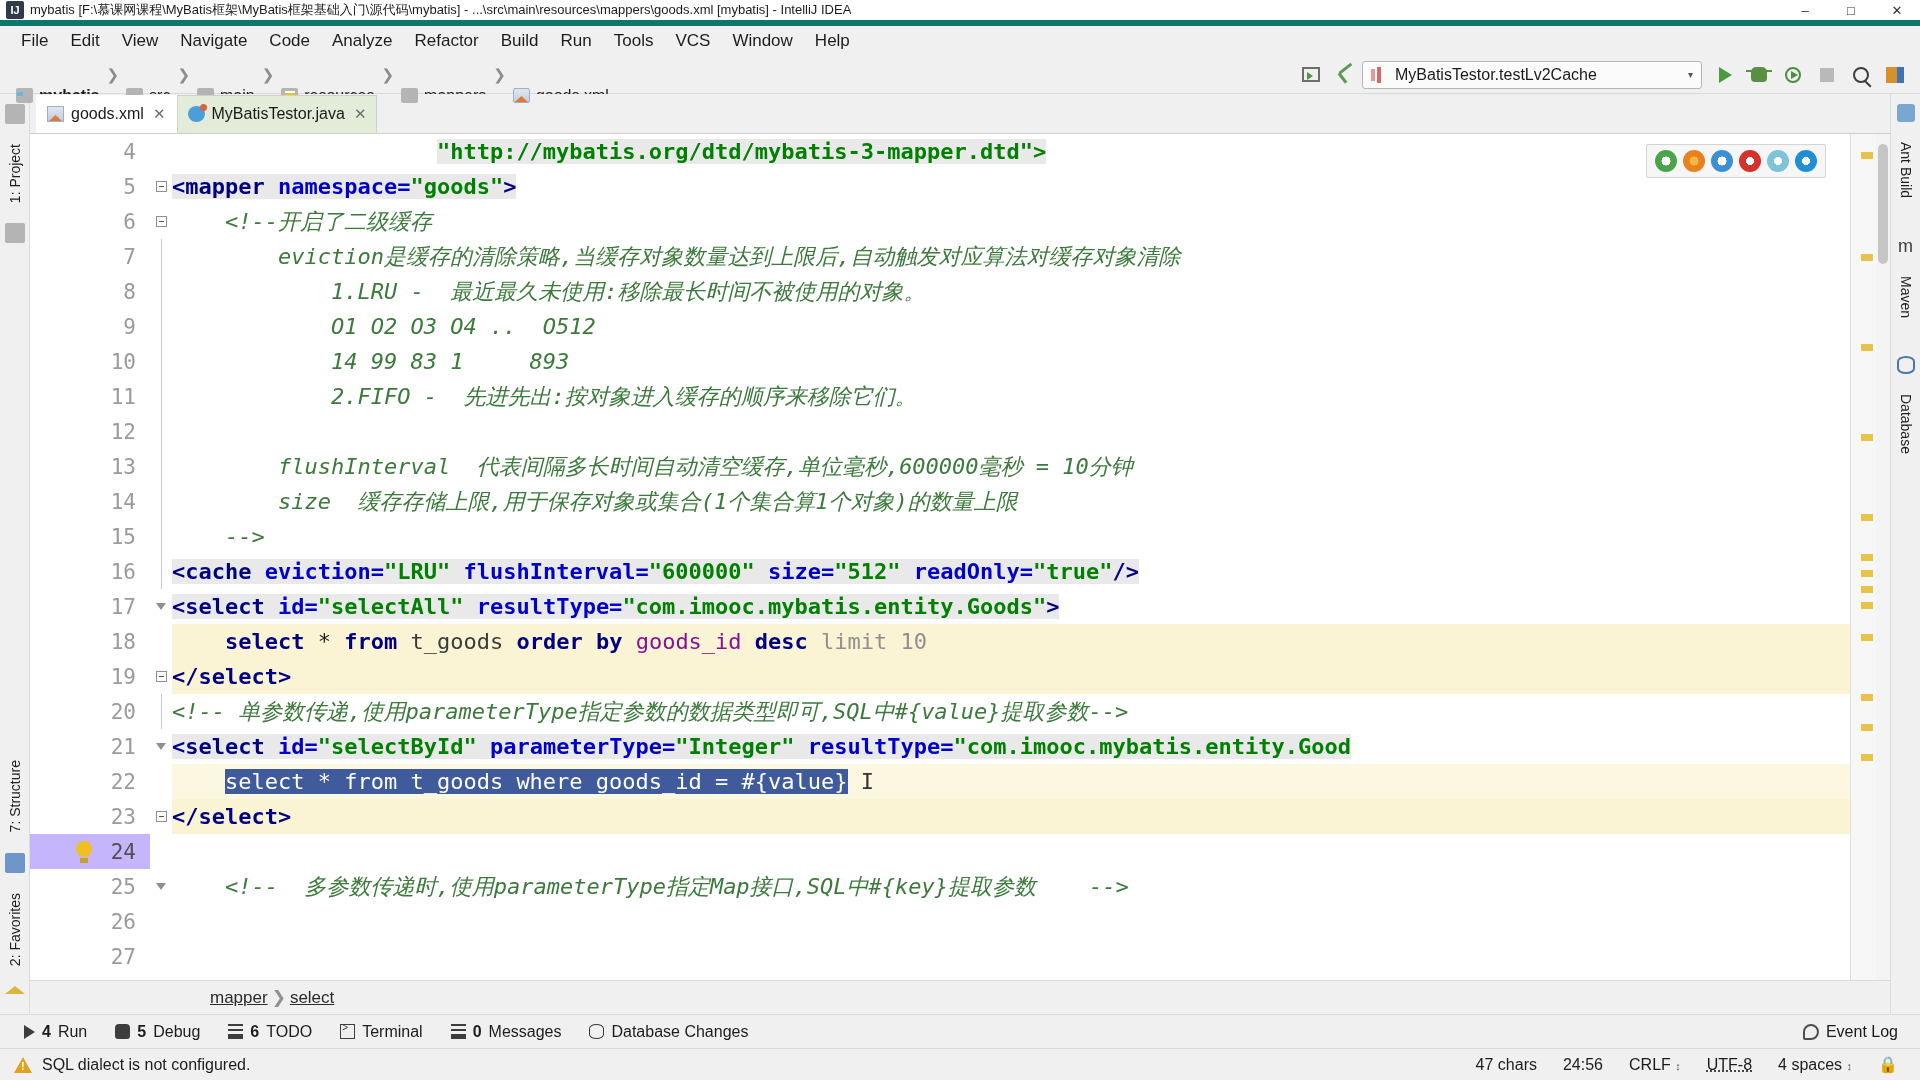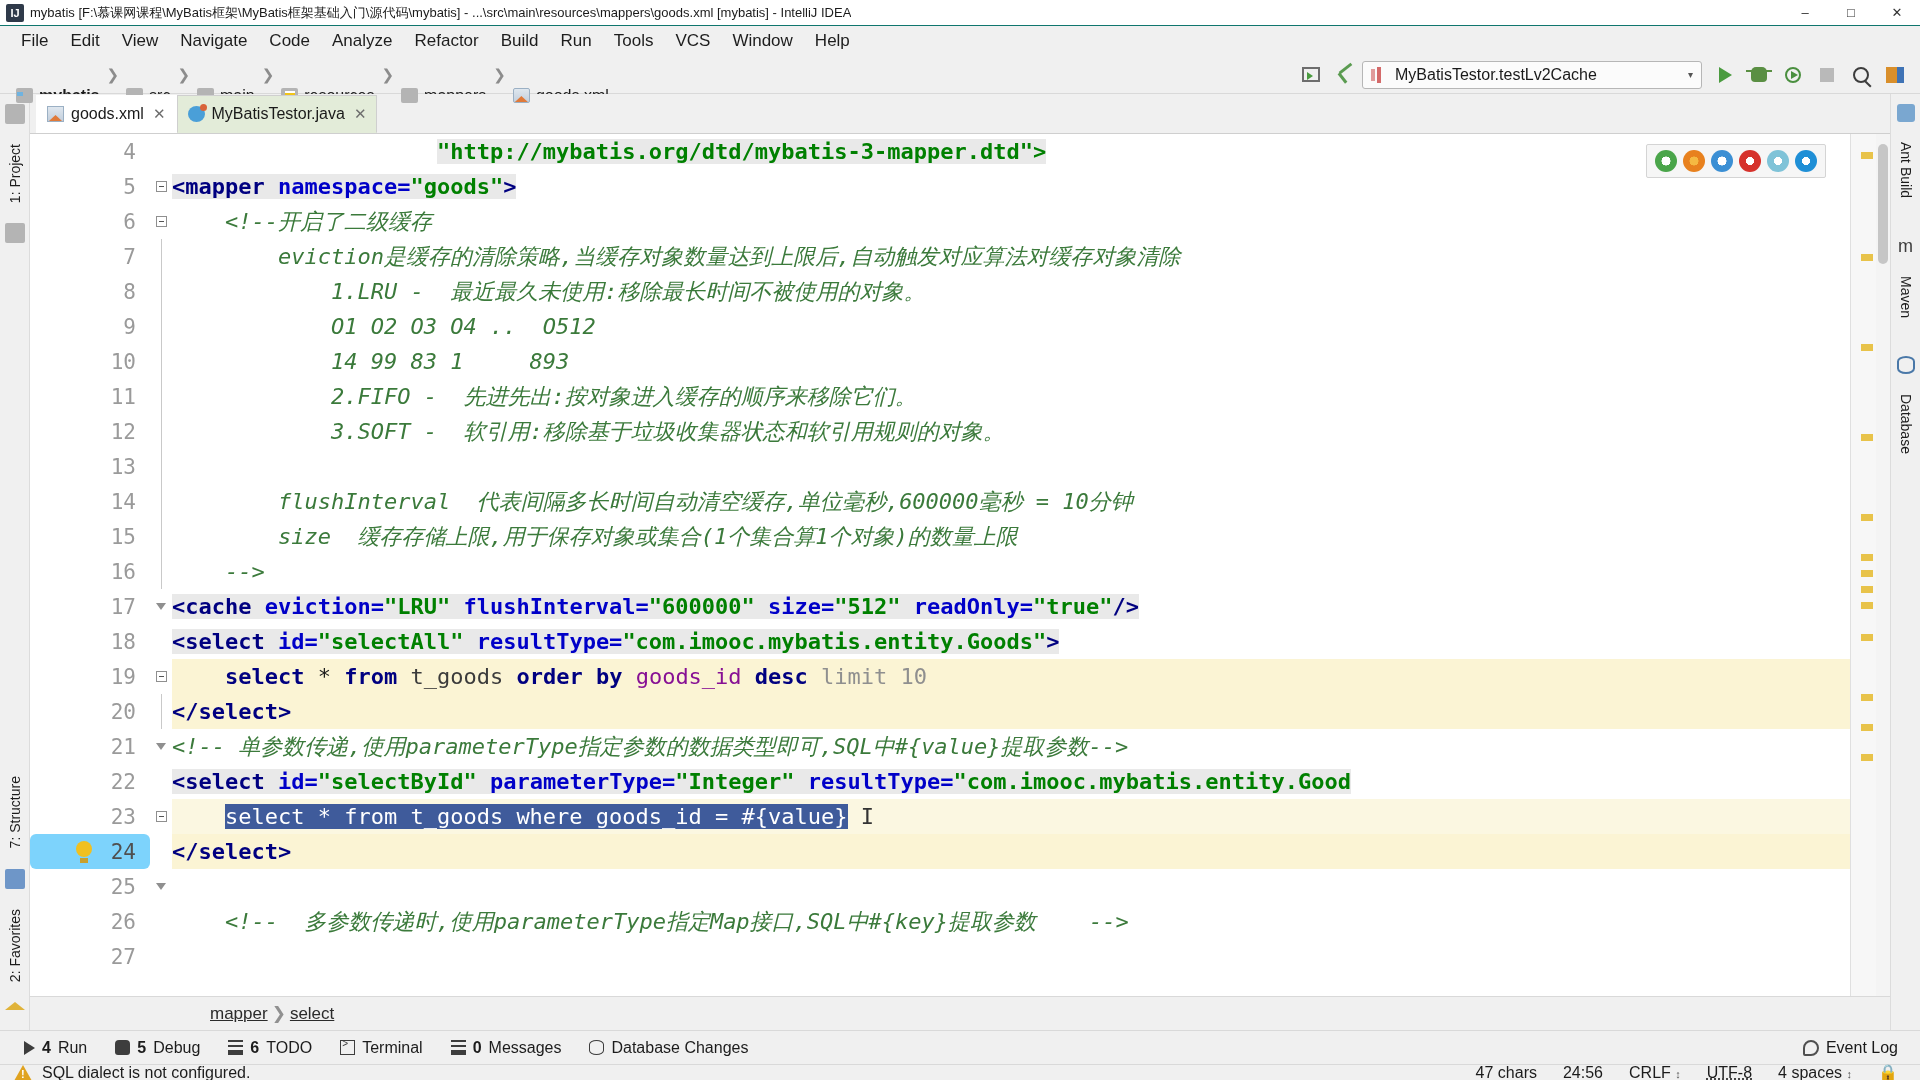--- a/index.html
+++ b/index.html
@@ -6,21 +6,21 @@
   html, body {
     width: 1920px; height: 1080px; overflow: hidden;
     font-family: "Liberation Sans", sans-serif;
     background: #f2f2f2; color: #1a1a1a;
   }
   .app { width: 1920px; height: 1080px; display: flex; flex-direction: column; background:#f0f0f0; }
 
   
   .titlebar {
     height: 26px; background: #ffffff; display: flex; align-items: center;
-    border-bottom: 1px solid #0f766e; flex: none;
+    border-bottom: 6px solid #0f766e; flex: none;
   }
   .titlebar .app-icon {
     width: 18px; height: 18px; margin: 0 6px 0 6px; background: #2f3a4a;
     color: #fff; font-size: 11px; line-height: 18px; text-align: center;
     border-radius: 2px; font-weight: bold; flex: none;
   }
   .titlebar .ttext { font-size: 13px; color: #1b1b1b; white-space: nowrap; overflow: hidden; }
   .titlebar .spacer { flex: 1; }
   .winbtn { width: 46px; height: 26px; display:flex; align-items:center; justify-content:center; font-size: 13px; color:#333; }
 
@@ -99,21 +99,21 @@
   .tico.java { background:#4a9fd8; border-radius:50%; }
   .tico.java:after{content:"";position:absolute;right:-2px;top:-2px;width:7px;height:7px;background:#d9643a;border-radius:50%;}
   .etab .x { font-size:15px; color:#6d6d6d; margin-left:2px; }
 
   
   .editor { flex:1; display:flex; position:relative; min-height:0; overflow:hidden;
             font-family:"DejaVu Sans Mono","Liberation Mono",monospace; }
   .gutter { width:120px; flex:none; background:#fff; position:relative; }
   .gutter .gl { height:35px; display:flex; align-items:center; justify-content:flex-end;
                 padding-right:14px; font-size:21px; color:#9a9a9a; font-family:"DejaVu Sans Mono",monospace; }
-  .gutter .gl.cur { color:#4f4f4f; background:#7dd3fc;border-radius:6px; }
+  .gutter .gl.cur { color:#4f4f4f; background:#c4b5fd; }
   .foldcol { width:22px; flex:none; background:#fff; position:relative; }
   .foldcol .fl { height:35px; display:flex; align-items:center; justify-content:center; }
   .fold-minus { width:11px;height:11px;border:1px solid #8f8f8f;background:#fff;position:relative; }
   .fold-minus:after{content:"";position:absolute;left:2px;top:4px;width:5px;height:1px;background:#555;}
   .fold-line { width:1px; height:35px; background:#c9c9c9; }
   .fold-arrow { width:0;height:0;border-left:5px solid transparent;border-right:5px solid transparent;border-top:7px solid #8f8f8f; }
 
   .codearea { flex:1; position:relative; overflow:hidden; background:#fff; }
   .cl { height:35px; line-height:35px; font-size:22px; white-space:pre; font-family:"DejaVu Sans Mono","Liberation Mono",monospace; position:relative; }
   .cl.hl { background:#fbf4d4; }
@@ -164,21 +164,21 @@
   .twico.todo { background:linear-gradient(#3d3d3d 0 2px,transparent 2px 5px,#3d3d3d 5px 7px,transparent 7px 10px,#3d3d3d 10px 12px); }
   .twico.term { border:1.5px solid #3d3d3d; }
   .twico.term:after{content:">";position:absolute;left:1px;top:-3px;font-size:10px;color:#3d3d3d;}
   .twico.msg { background:linear-gradient(#3d3d3d 0 2px,transparent 2px 5px,#3d3d3d 5px 7px,transparent 7px 10px,#3d3d3d 10px 12px); }
   .twico.dbc { border:1.5px solid #3d3d3d; border-radius:50%/30%; }
   .twbar .spacer { flex:1; }
   .eventlog { display:flex; align-items:center; gap:7px; font-size:16px; padding-right:10px; }
   .eventlog .eico { width:16px;height:16px;border:2px solid #4f4f4f;border-radius:50% 50% 50% 2px; }
 
   
-  .statusbar { height:16px; background:#f0f0f0; border-top:1px solid #d9d9d9; display:flex; align-items:center;
+  .statusbar { height:32px; background:#f0f0f0; border-top:1px solid #d9d9d9; display:flex; align-items:center;
                padding:0 14px; font-size:16px; color:#1c1c1c; flex:none; gap:10px; }
   .statusbar .warnico { width:18px;height:16px;position:relative; }
   .statusbar .warnico:before{content:"";position:absolute;left:0;top:0;width:0;height:0;
       border-left:9px solid transparent;border-right:9px solid transparent;border-bottom:16px solid #e0a320;}
   .statusbar .warnico:after{content:"!";position:absolute;left:7px;top:3px;font-size:11px;color:#fff;font-weight:bold;}
   .statusbar .spacer { flex:1; }
   .sbitem { padding:2px 8px; white-space:nowrap; }
   .caretico { display:inline-block; font-size:11px; color:#555; }
 </style>
 </head>
@@ -407,21 +407,20 @@
             <span class="bico" style="background:radial-gradient(circle at 50% 50%,#fff 25%,#1f8fd6 27%)"></span>
           </div>
         <div class="cl"><span class="tok-plain">                    </span><span class="tok-val highlight-block">"http://mybatis.org/dtd/mybatis-3-mapper.dtd"&gt;</span></div>
             <div class="cl"><span class="tok-tag highlight-block">&lt;mapper </span><span class="tok-attr highlight-block">namespace=</span><span class="tok-val highlight-block">"goods"</span><span class="tok-tag highlight-block">&gt;</span></div>
             <div class="cl"><span class="tok-cmt">    &lt;!--开启了二级缓存</span></div>
             <div class="cl"><span class="tok-cmt">        eviction是缓存的清除策略,当缓存对象数量达到上限后,自动触发对应算法对缓存对象清除</span></div>
             <div class="cl"><span class="tok-cmt">            1.LRU -  最近最久未使用:移除最长时间不被使用的对象。</span></div>
             <div class="cl"><span class="tok-cmt">            O1 O2 O3 O4 ..  O512</span></div>
             <div class="cl"><span class="tok-cmt">            14 99 83 1     893</span></div>
             <div class="cl"><span class="tok-cmt">            2.FIFO -  先进先出:按对象进入缓存的顺序来移除它们。</span></div>
-            <div class="cl"><span class="tok-cmt">            3.SOFT -  软引用:移除基于垃圾收集器状态和软引用规则的对象。</span></div>
             <div class="cl"><span class="tok-cmt"></span></div>
             <div class="cl"><span class="tok-cmt">        flushInterval  代表间隔多长时间自动清空缓存,单位毫秒,600000毫秒 = 10分钟</span></div>
             <div class="cl"><span class="tok-cmt">        size  缓存存储上限,用于保存对象或集合(1个集合算1个对象)的数量上限</span></div>
             <div class="cl"><span class="tok-cmt">    --&gt;</span></div>
             <div class="cl"><span class="tok-tag highlight-block">&lt;cache </span><span class="tok-attr highlight-block">eviction=</span><span class="tok-val highlight-block">"LRU"</span><span class="tok-plain highlight-block"> </span><span class="tok-attr highlight-block">flushInterval=</span><span class="tok-val highlight-block">"600000"</span><span class="tok-plain highlight-block"> </span><span class="tok-attr highlight-block">size=</span><span class="tok-val highlight-block">"512"</span><span class="tok-plain highlight-block"> </span><span class="tok-attr highlight-block">readOnly=</span><span class="tok-val highlight-block">"true"</span><span class="tok-tag highlight-block">/&gt;</span></div>
             <div class="cl"><span class="tok-tag highlight-block">&lt;select </span><span class="tok-attr highlight-block">id=</span><span class="tok-val highlight-block">"selectAll"</span><span class="tok-plain highlight-block"> </span><span class="tok-attr highlight-block">resultType=</span><span class="tok-val highlight-block">"com.imooc.mybatis.entity.Goods"</span><span class="tok-tag highlight-block">&gt;</span></div>
             <div class="cl hl"><span class="tok-plain">    </span><span class="tok-kw">select</span><span class="tok-plain"> * </span><span class="tok-kw">from</span><span class="tok-ident"> t_goods </span><span class="tok-kw">order by</span><span class="tok-plain"> </span><span class="tok-field">goods_id</span><span class="tok-plain"> </span><span class="tok-kw">desc</span><span class="tok-plain"> </span><span class="tok-num">limit</span><span class="tok-plain"> </span><span class="tok-num">10</span></div>
             <div class="cl hl"><span class="tok-tag">&lt;/select&gt;</span></div>
             <div class="cl"><span class="tok-cmt">&lt;!-- 单参数传递,使用parameterType指定参数的数据类型即可,SQL中#{value}提取参数--&gt;</span></div>
             <div class="cl"><span class="tok-tag highlight-block">&lt;select </span><span class="tok-attr highlight-block">id=</span><span class="tok-val highlight-block">"selectById"</span><span class="tok-plain highlight-block"> </span><span class="tok-attr highlight-block">parameterType=</span><span class="tok-val highlight-block">"Integer"</span><span class="tok-plain highlight-block"> </span><span class="tok-attr highlight-block">resultType=</span><span class="tok-val highlight-block">"com.imooc.mybatis.entity.Good</span></div>

